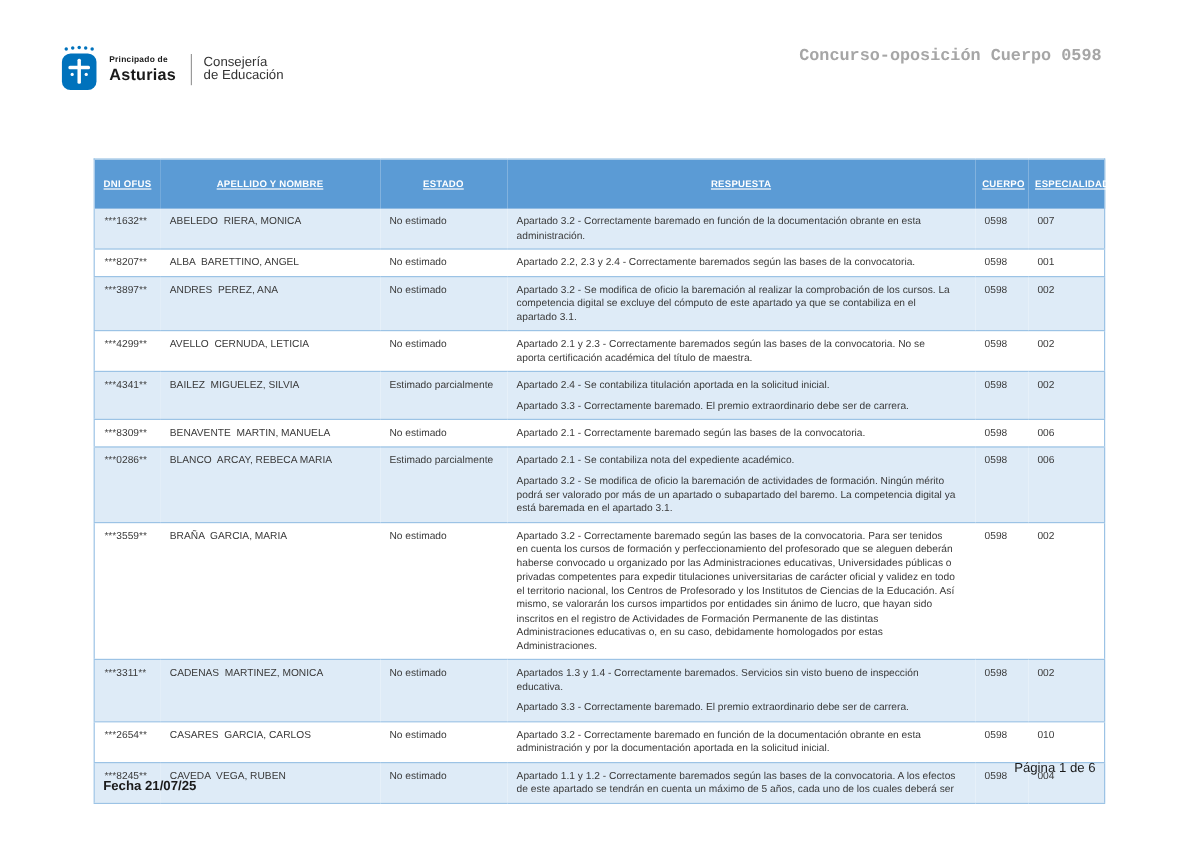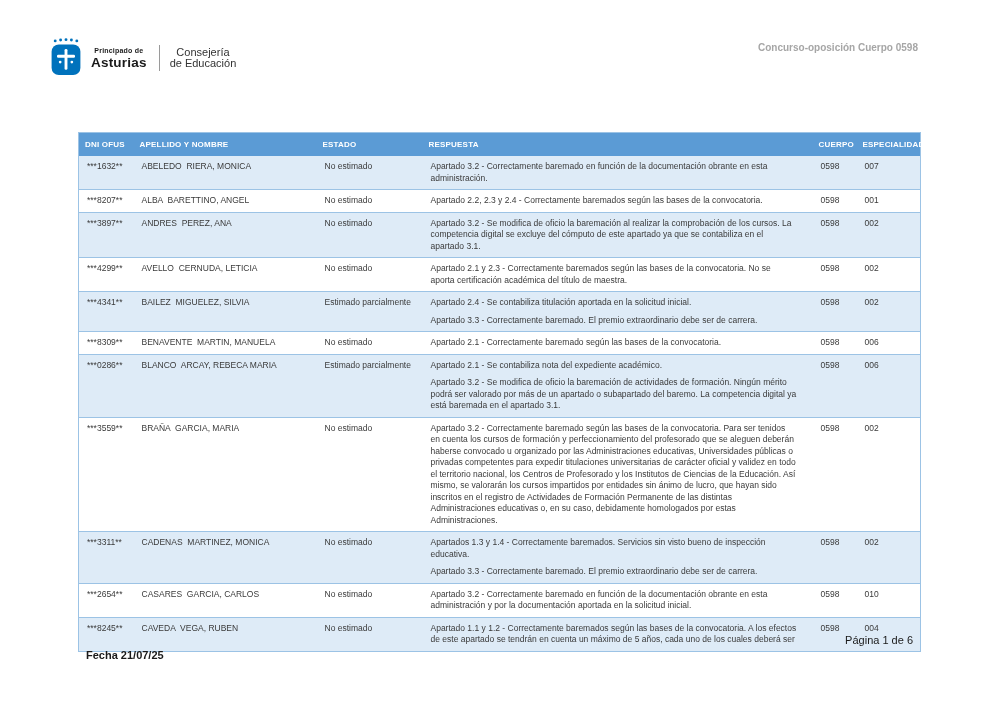--- a/index.html
+++ b/index.html
@@ -4,42 +4,42 @@
 <style>
   * { box-sizing: border-box; }
   html, body { margin:0; padding:0; }
   body {
     width:1000px; height:707px; position:relative; overflow:hidden;
     background:#ffffff; color:#3a3a3a;
     font-family:"Liberation Sans", sans-serif;
   }
 
   
-  .logo-block { position:absolute; left:48px; top:37px; display:flex; align-items:center;text-align:center; }
+  .logo-block { position:absolute; left:48px; top:37px; display:flex; align-items:center; }
   .crest { width:36px; height:42px; flex:0 0 auto; }
   .logo-text { margin-left:7px; display:flex; flex-direction:column; justify-content:center; }
   .logo-region-small { font-size:7px; font-weight:bold; color:#1a1a1a; letter-spacing:0.2px; }
   .logo-region-big { font-size:13.5px; font-weight:bold; color:#1a1a1a; letter-spacing:0.2px; margin-top:1px; }
   .logo-divider { width:1px; height:26px; background:#9a9a9a; margin:0 10px 0 12px; }
   .logo-dept { font-size:11px; color:#333; line-height:11px; }
 
   .title-block { position:absolute; top:40px; right:82px; text-align:right; }
   .title-line1, .title-line2 { font-size:11.5px; font-weight:bold; color:#1a1a1a; line-height:15px; }
-  .title-line3 { font-size:10px; font-weight:bold; color:var(--subtitle-gray,#A6A6A6); line-height:15px; }
+  .title-line3 { font-size:14px; font-weight:bold; color:var(--subtitle-gray,#A6A6A6); line-height:15px;font-family:Liberation Mono, monospace; }
 
   
   .doc-table {
     position:absolute; left:78px; top:132px; width:842px;
     border-collapse:collapse; table-layout:fixed;
     border:1px solid var(--border,#9CC3E5);
   }
   .doc-table th {
     background:var(--header-bg,#5B9BD5); color:#ffffff;
-    font-size:8px; font-weight:bold; text-align:left;
-    padding:7px 6px; white-space:nowrap; letter-spacing:0.2px;
+    font-size:8px; font-weight:bold; text-align:center;
+    padding:16px 6px; white-space:nowrap; letter-spacing:0.2px;text-decoration:underline;
   }
   .doc-table td {
     font-size:8.5px; line-height:11.5px; vertical-align:top;
     padding:5px 8px; border-bottom:1px solid var(--border,#9CC3E5);
     background:#ffffff;
   }
   .doc-table tr.alt td { background:var(--row-alt-bg,#DEEBF7); }
   .doc-table td.c-dni, .doc-table td.c-estado,
   .doc-table td.c-cuerpo, .doc-table td.c-esp { white-space:nowrap; }
   .doc-table td.c-nombre { white-space:pre-wrap;margin-top:38px; }

